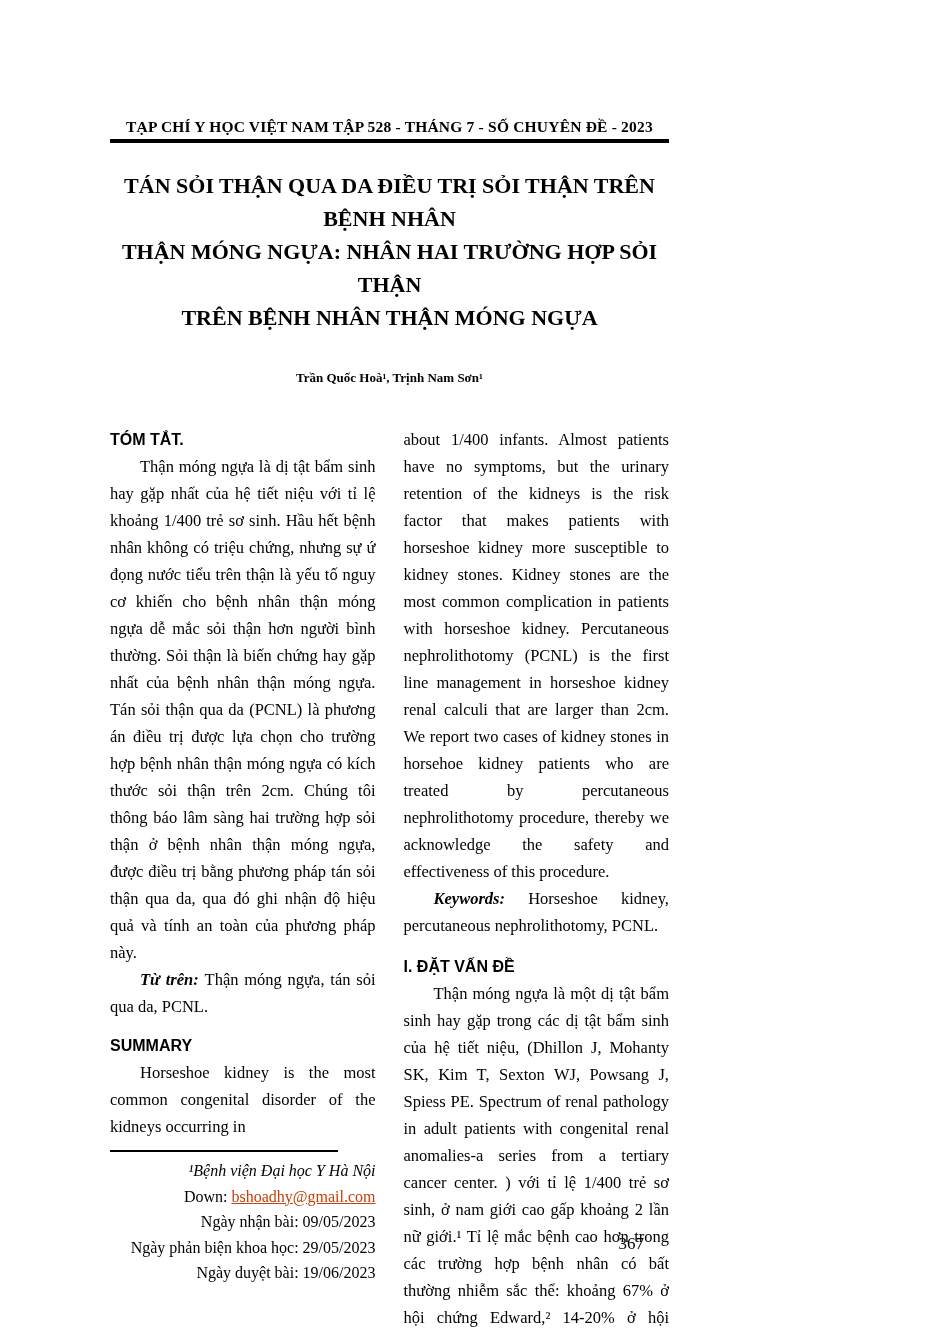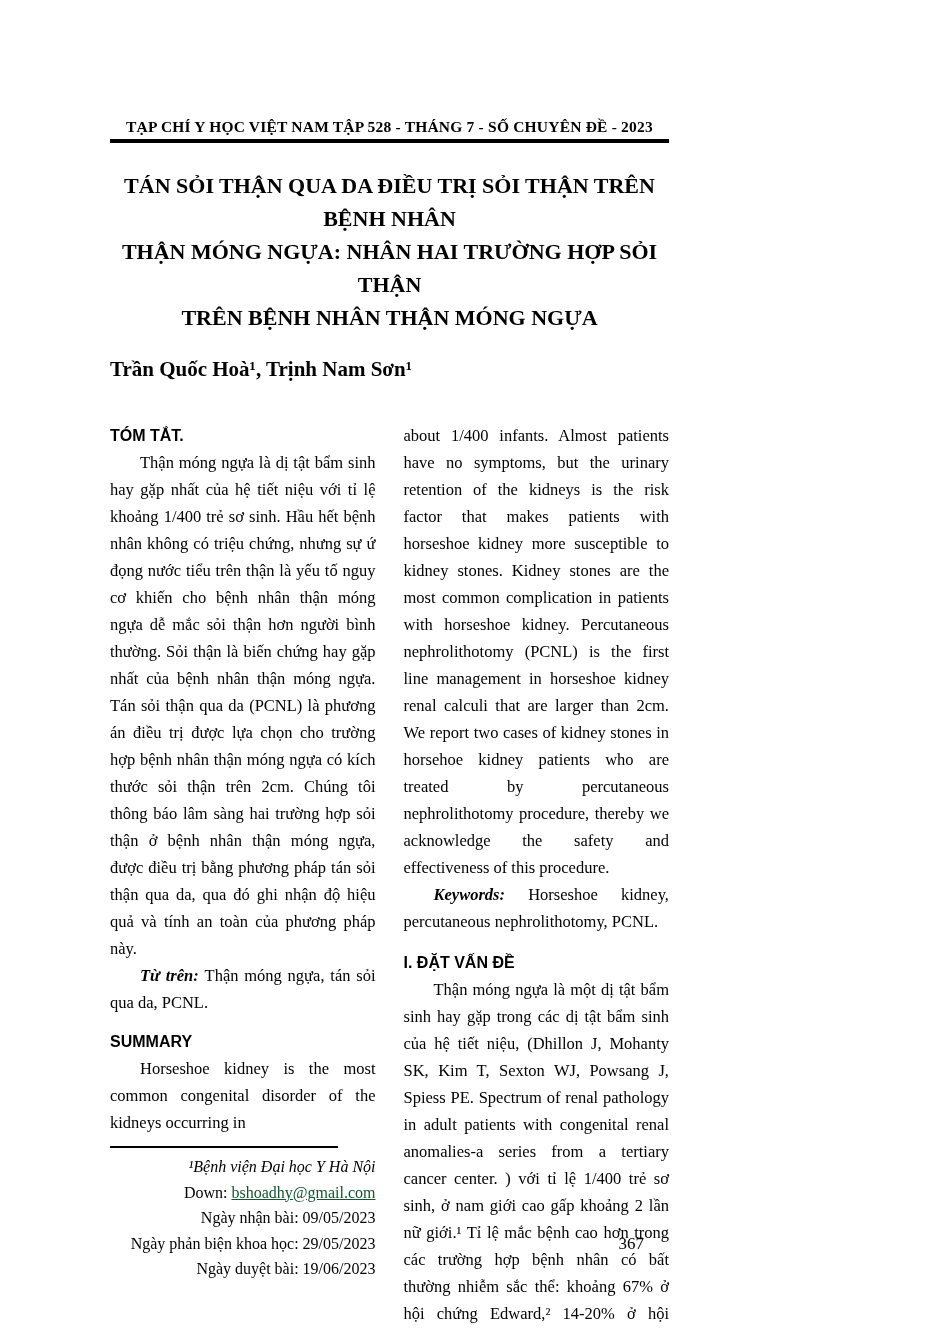--- a/index.html
+++ b/index.html
@@ -21,24 +21,24 @@
   .header-rule { border-top: 4px solid #000; height: 0; }
   .article-title {
     margin-top: 26px;
     text-align: center;
     font-weight: bold;
     font-size: 22px;
     line-height: 33px;
   }
   .article-title .t-line { display: block; }
   .authors {
-    margin-top: 23px;
-    text-align: left;
+    margin-top: 36px;
+    text-align: center;
     font-weight: bold;
-    font-size: 21px;
+    font-size: 13px;
   }
   .columns { display: flex; gap: 28px; margin-top: 40px; }
   .column {
     width: 347px;
     font-size: 16.5px;
     line-height: 27px;
     text-align: justify;
   }
   .sans-heading {
     font-family: "Liberation Sans", "DejaVu Sans", sans-serif;
@@ -56,21 +56,21 @@
   .en-title { margin: 0; font-weight: bold; text-align: center; text-indent: 0; }
   .footnote {
     margin-top: 10px;
     font-size: 16px;
     line-height: 25.5px;
     text-align: right;
   }
   .footnote-rule { width: 228px; border-top: 2px solid #000; margin-bottom: 6px; }
   .affiliation { font-style: italic; }
   .resp-name { font-weight: bold; }
-  .email-link { text-decoration: underline; color: #14532d; }
+  .email-link { text-decoration: underline; color: #c2410c; }
   .page-number {
     position: absolute;
     top: 1234px;
     right: 111px;
     font-size: 17px;
   }
 </style>
 </head>
 <body>
 

